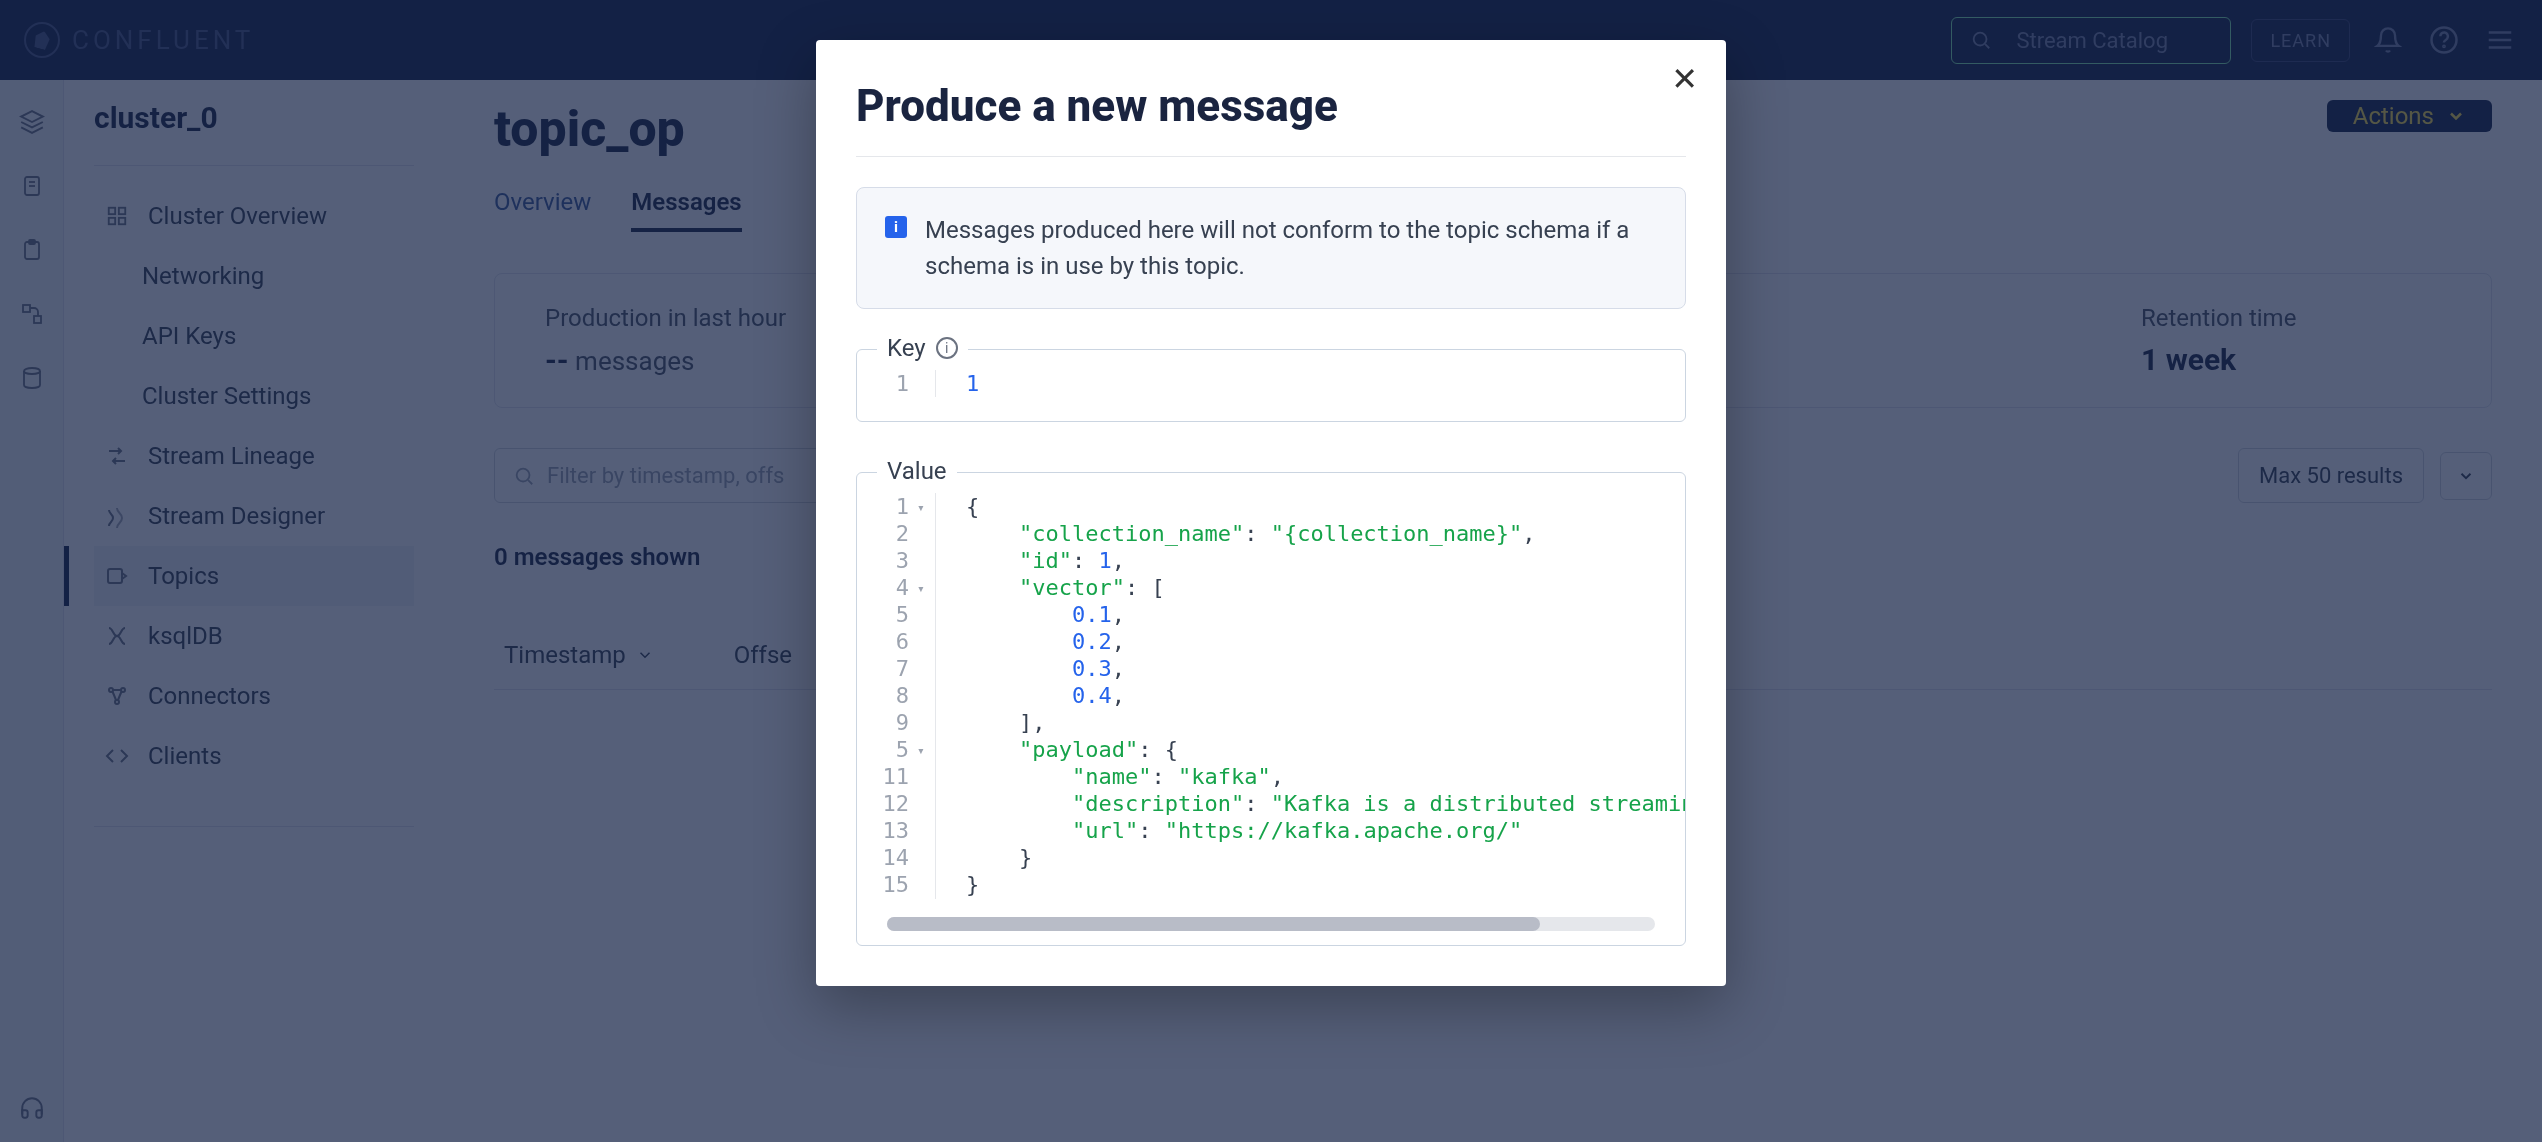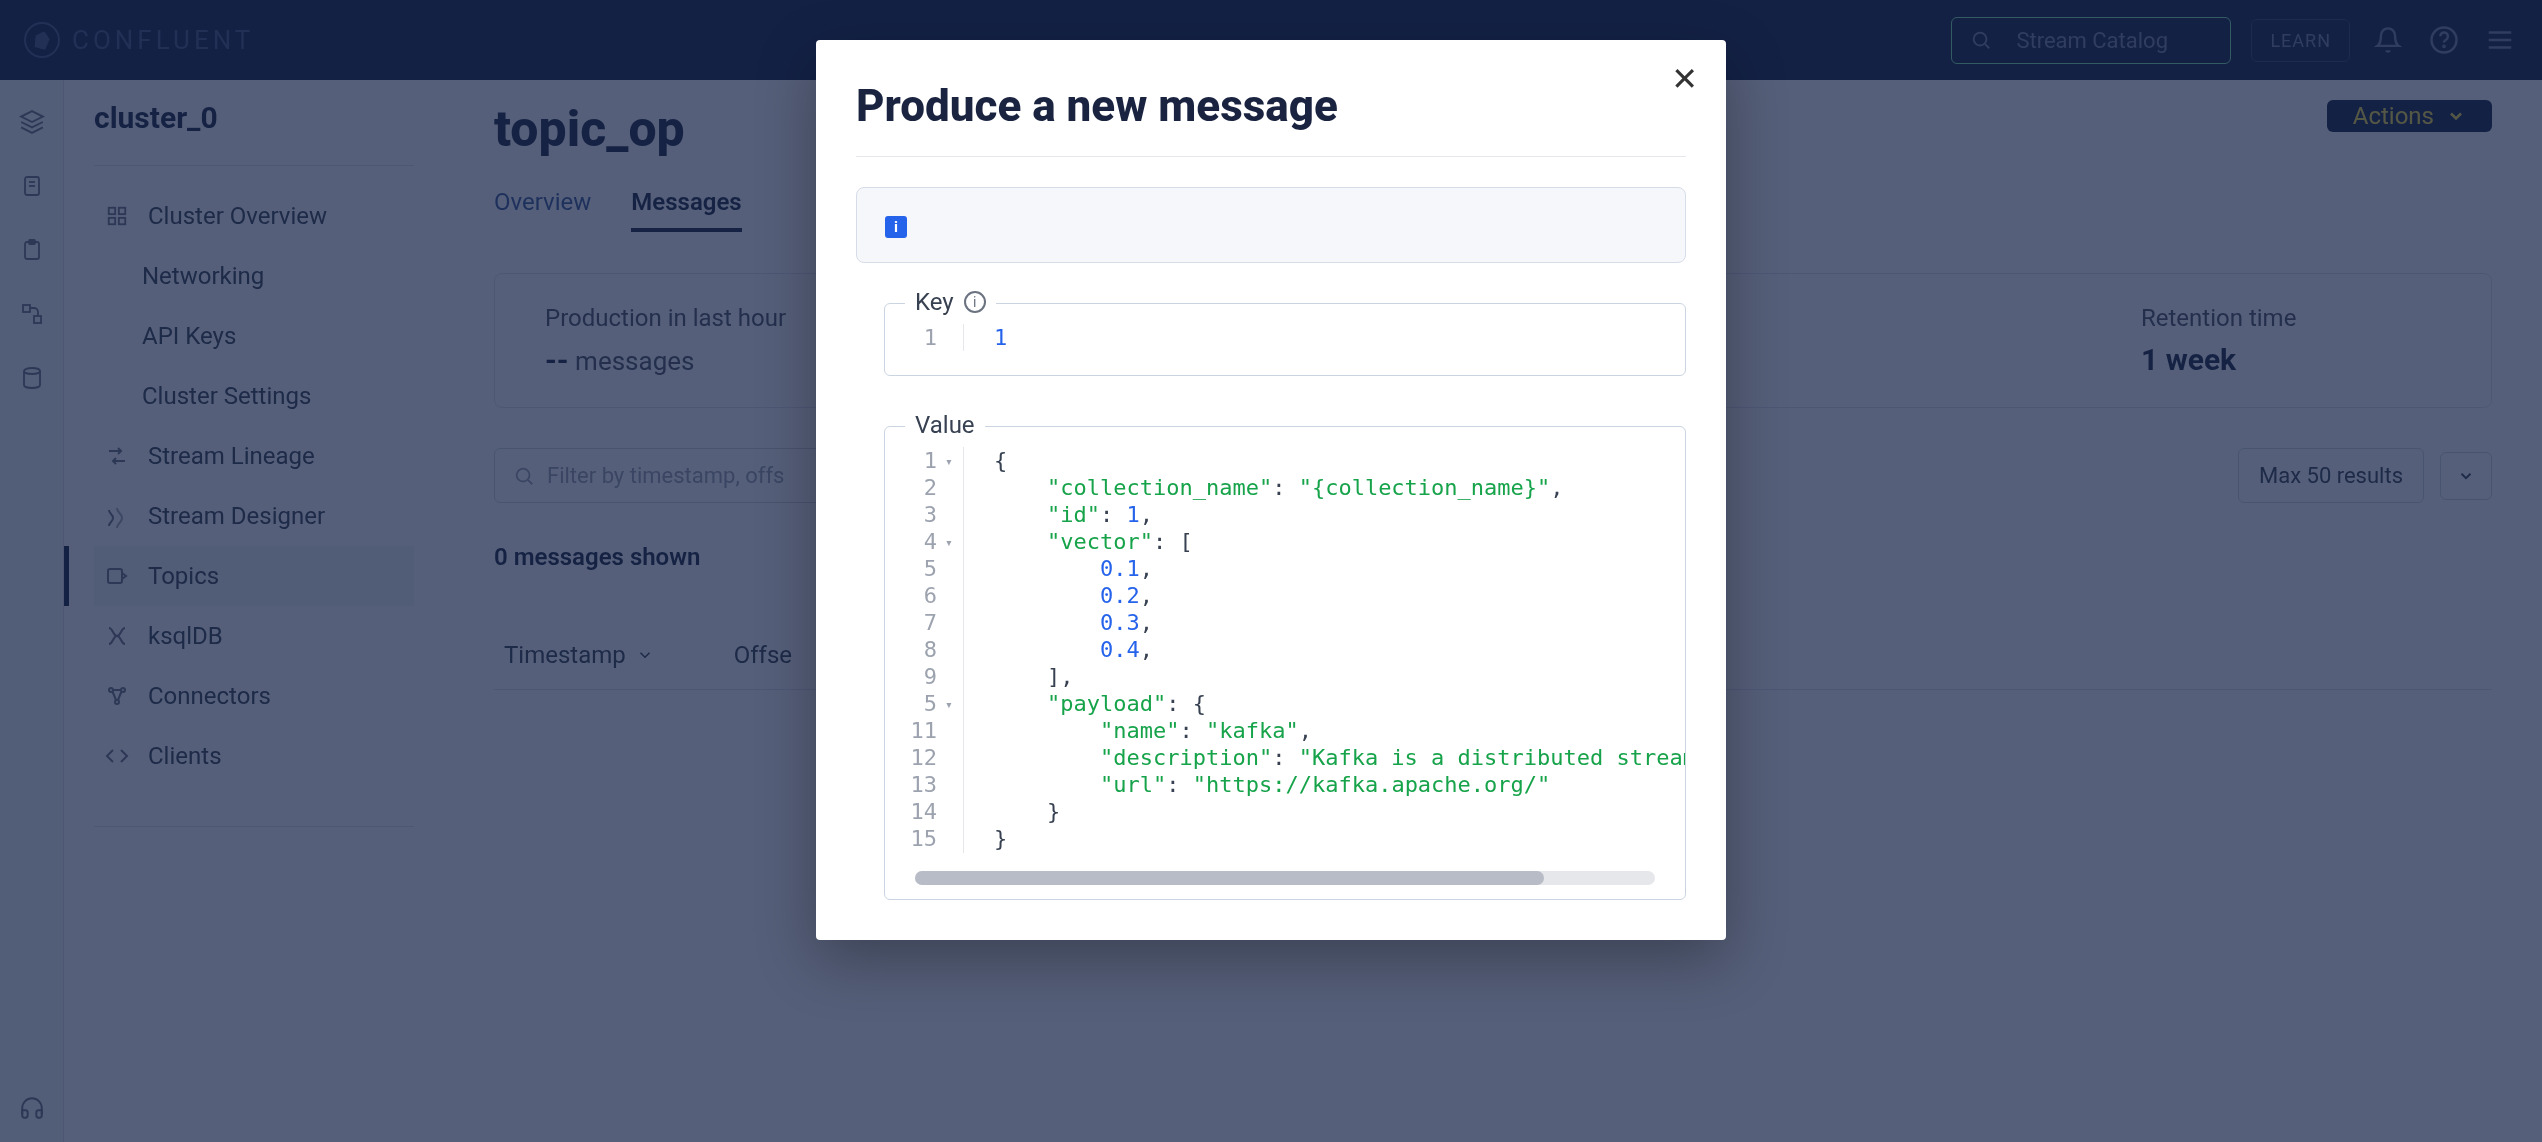--- a/index.html
+++ b/index.html
@@ -65,21 +65,21 @@
 .modal-wrap { position: absolute; top: 40px; left: 50%; transform: translateX(-50%); width: 910px; background: #fff; z-index: 20; border-radius: 4px; box-shadow: 0 20px 60px rgba(0,0,0,0.3); max-height: 1050px; display: flex; }
 .modal-scroll { overflow-y: auto; padding: 40px 40px 30px 40px; flex: 1; }
 .modal-scroll::-webkit-scrollbar { width: 14px; }
 .modal-scroll::-webkit-scrollbar-track { background: #f0f0f0; }
 .modal-scroll::-webkit-scrollbar-thumb { background: #b0b4bf; border-radius: 7px; }
 .modal-close { position: absolute; top: 20px; right: 28px; font-size: 32px; color: #333; cursor: pointer; font-weight: 300; }
 .modal-title { font-size: 44px; font-weight: 800; color: #1a2440; padding-bottom: 24px; border-bottom: 1px solid #e5e7eb; margin-bottom: 30px; }
 .info-box { border: 1px solid #d6dce8; background: #f5f7fb; border-radius: 8px; padding: 24px 28px; display: flex; gap: 18px; font-size: 24px; color: #374151; line-height: 1.5; margin-bottom: 40px; }
 .info-icon { width: 22px; height: 22px; background: #2563eb; color: #fff; font-size: 15px; font-weight: 700; display: flex; align-items: center; justify-content: center; border-radius: 3px; flex-shrink: 0; margin-top: 4px; }
 
-.field-group { position: relative; border: 1px solid #cbd5e1; border-radius: 6px; margin-bottom: 50px; margin-left: 28px; }
+.field-group { position: relative; border: 1px solid #cbd5e1; border-radius: 6px; margin-bottom: 50px; }
 .field-label { position: absolute; top: -16px; left: 20px; background: #fff; padding: 0 10px; font-size: 24px; color: #374151; display: flex; align-items: center; gap: 10px; }
 .info-circle { width: 22px; height: 22px; border: 2px solid #6b7280; border-radius: 50%; font-size: 14px; display: flex; align-items: center; justify-content: center; color: #6b7280; }
 
 .editor { display: flex; font-family: "SF Mono", Monaco, Consolas, monospace; font-size: 22px; line-height: 27px; padding: 20px 0 24px 0; }
 .gutter { width: 60px; text-align: right; color: #9ca3af; padding-right: 8px; user-select: none; }
 .gutter-fold { width: 18px; color: #9ca3af; font-size: 13px; padding-top: 1px; }
 .code { flex: 1; border-left: 1px solid #e5e7eb; padding-left: 30px; white-space: pre; overflow-x: hidden; position: relative; }
 .code .str { color: #16a34a; }
 .code .key { color: #16a34a; }
 .code .num { color: #2563eb; }
@@ -327,20 +327,21 @@
 </div>
 
 <div class="overlay"></div>
 
 <div class="modal-wrap">
   <div class="modal-scroll">
     <div class="modal-close">✕</div>
     <div class="modal-title">Produce a new message</div>
     <div class="info-box">
       <div class="info-icon">i</div>
+      <div>Messages produced here will not conform to the topic schema if a schema is in use by this topic.</div>
     </div>
 
     <div class="field-group">
       <div class="field-label">
         <span>Key</span>
         <span class="info-circle">i</span>
       </div>
       <div class="editor">
         <div class="gutter" id="key-gutter">
             <div>1</div>

